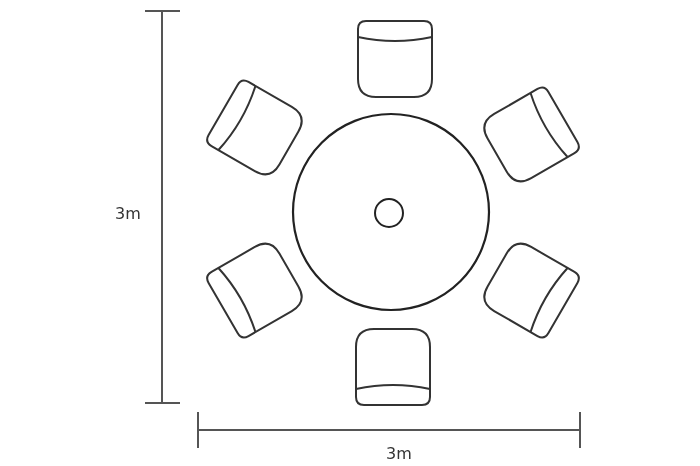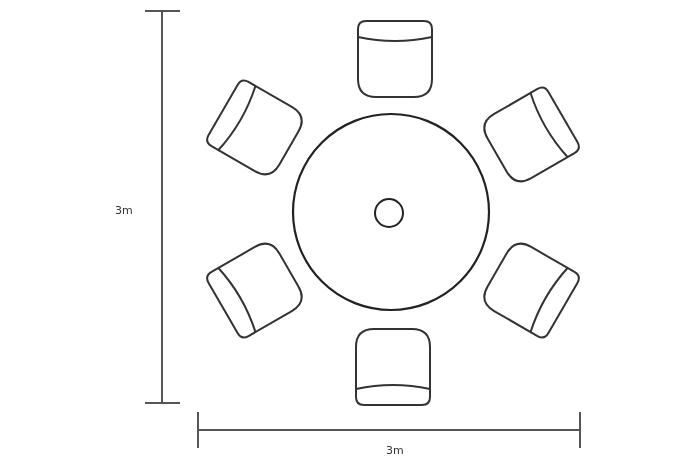--- a/index.html
+++ b/index.html
@@ -1,19 +1,19 @@
 <!DOCTYPE html>
 <html><head>
 <meta charset="utf-8">
 <style>
   html, body { margin: 0; padding: 0; background: #ffffff; }
   body { width: 700px; height: 466px; overflow: hidden; position: relative;
          font-family: "DejaVu Sans", sans-serif; }
   svg { position: absolute; left: 0; top: 0; }
-  .lbl { position: absolute; font-size: 11px; color: #333; text-align: right; }
+  .lbl { position: absolute; font-size: 16px; color: #333; text-align: right; }
 </style>
 </head>
 <body>
 
 <svg width="700" height="466" viewBox="0 0 700 466">
   <defs>
 
     <g id="chair">
       <path d="M-37,-30 Q-37,-38 -29,-38 L29,-38 Q37,-38 37,-30 L37,20 Q37,38 19,38 L-19,38 Q-37,38 -37,20 Z" fill="none" stroke="#333" stroke-width="2"></path>
       <path d="M-37,-22 Q0,-14 37,-22" fill="none" stroke="#333" stroke-width="2"></path>

